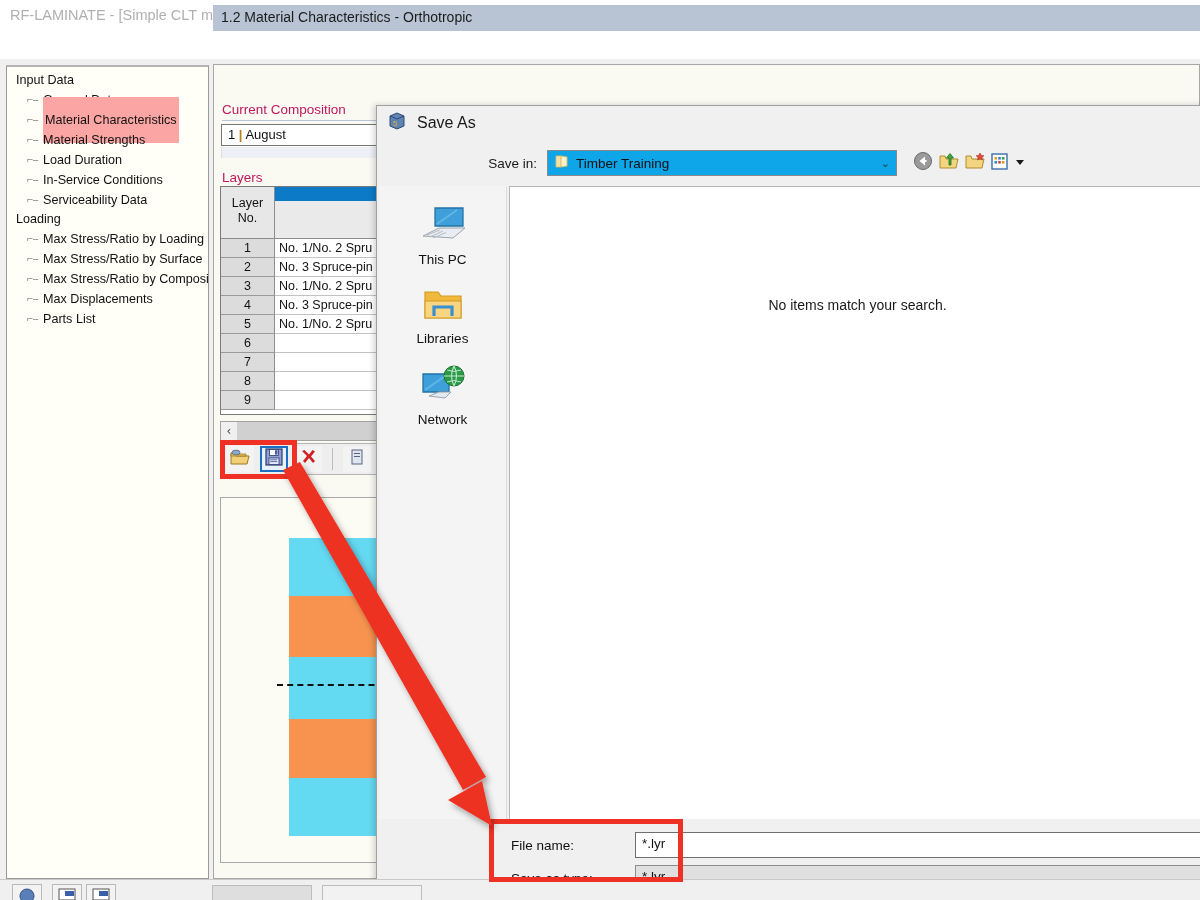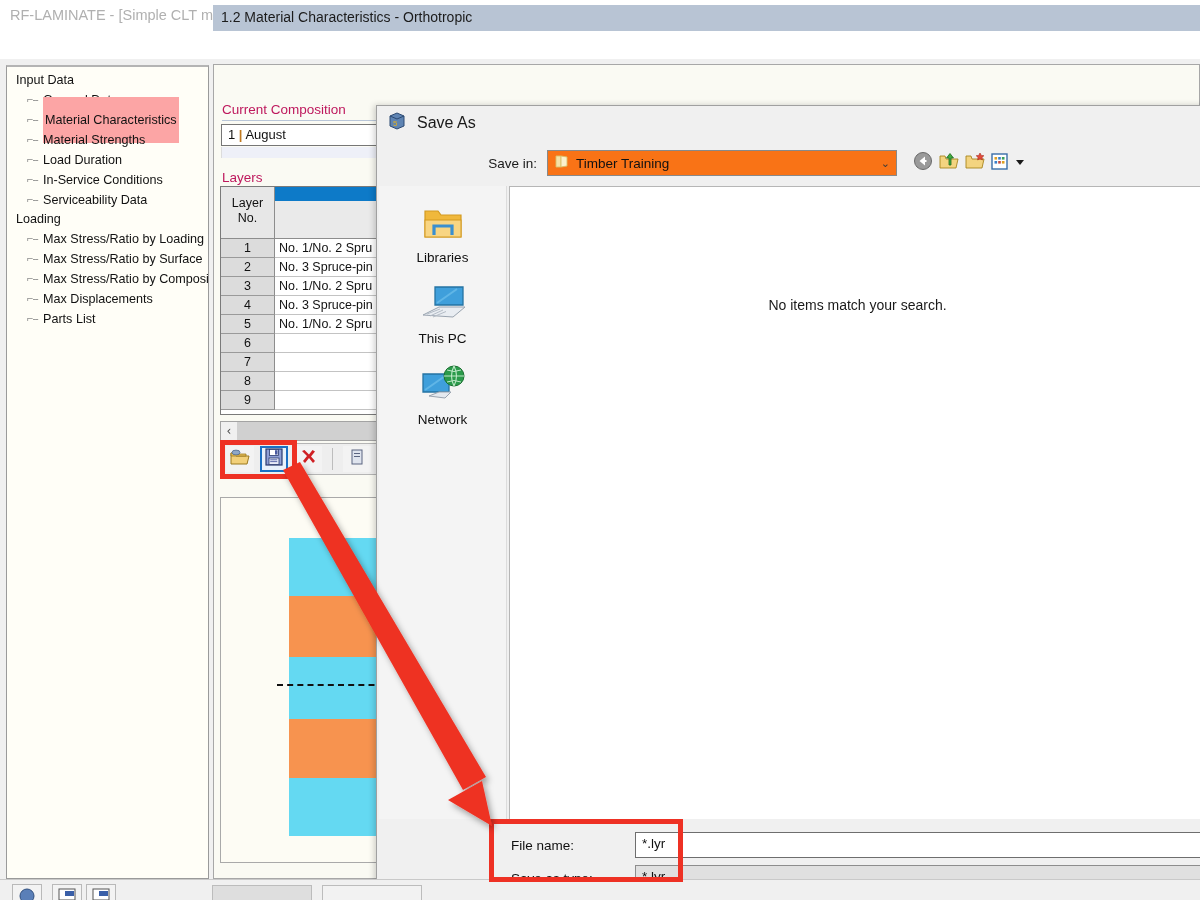--- a/index.html
+++ b/index.html
@@ -190,21 +190,21 @@
   }
   .dlg-savein {
     position: absolute; left: 0; top: 40px; width: 100%; height: 34px;
     display: flex; align-items: center;
   }
   .dlg-savein .lbl {
     width: 170px; text-align: right; padding-right: 10px;
     font-size: 13.5px; color: #1a1a1a;
   }
   .combo {
-    width: 350px; height: 26px; background: #f97316; border: 1px solid #898989;
+    width: 350px; height: 26px; background: #0ea5e9; border: 1px solid #898989;
     display: flex; align-items: center; padding: 0 6px;
     font-size: 13.5px; color: #111;
   }
   .combo .cname { flex: 1; margin-left: 7px; white-space: nowrap; }
   .combo .chev { color: #3a3a3a; font-size: 11px; font-family: "DejaVu Sans", sans-serif; }
   .navicons { display: flex; align-items: center; gap: 6px; margin-left: 16px; }
 
   .places {
     position: absolute; left: 2px; top: 80px; width: 128px; height: 635px;
     background: #f4f4f4; border-right: 1px solid #dcdcdc;
@@ -499,39 +499,39 @@
           </svg>
         </span>
       </div>
     </div>
 
     <div class="places">
 
 
       <div class="place">
         <span>
-          <svg width="46" height="38" viewBox="0 0 46 38">
-            <path d="M5 7 L18 7 L21 11 L41 11 L41 33 L5 33 Z" fill="#f0b83c" stroke="#d39a20" stroke-width="1.2"></path>
-            <rect x="5" y="16" width="36" height="17" fill="#f8d583" stroke="#d39a20" stroke-width="1"></rect>
-            <path d="M14 31 L14 22 L32 22 L32 31" fill="none" stroke="#3a8fd0" stroke-width="3.2"></path>
-          </svg>
-        </span>
-        <span class="pl-lbl">Libraries</span>
-      </div>
-
-      <div class="place">
-        <span>
           <svg width="48" height="40" viewBox="0 0 48 40">
             <path d="M16 4 L44 4 L44 22 L16 22 Z" fill="#3f9fdb" stroke="#2573a3" stroke-width="1.3"></path>
             <path d="M18 20 L38 6" stroke="#6fc0ec" stroke-width="2" opacity="0.7"></path>
             <path d="M4 32 L20 24 L46 24 L34 34 Z" fill="#e9edf2" stroke="#9aa4b0" stroke-width="1"></path>
             <path d="M8 31 L21 26 M11 33 L24 27 M14 34 L27 28.5" stroke="#b4bcc6" stroke-width="1"></path>
           </svg>
         </span>
         <span class="pl-lbl">This PC</span>
+      </div>
+
+      <div class="place">
+        <span>
+          <svg width="46" height="38" viewBox="0 0 46 38">
+            <path d="M5 7 L18 7 L21 11 L41 11 L41 33 L5 33 Z" fill="#f0b83c" stroke="#d39a20" stroke-width="1.2"></path>
+            <rect x="5" y="16" width="36" height="17" fill="#f8d583" stroke="#d39a20" stroke-width="1"></rect>
+            <path d="M14 31 L14 22 L32 22 L32 31" fill="none" stroke="#3a8fd0" stroke-width="3.2"></path>
+          </svg>
+        </span>
+        <span class="pl-lbl">Libraries</span>
       </div>
 
       <div class="place">
         <span>
           <svg width="48" height="40" viewBox="0 0 48 40">
             <path d="M4 10 L30 10 L30 28 L4 28 Z" fill="#3f9fdb" stroke="#2573a3" stroke-width="1.3"></path>
             <path d="M6 26 L26 12" stroke="#6fc0ec" stroke-width="2" opacity="0.7"></path>
             <path d="M10 32 L20 28 L32 28 L26 34 Z" fill="#e4e9ef" stroke="#9aa4b0" stroke-width="1"></path>
             <circle cx="35" cy="12" r="10" fill="#2a9a4a" stroke="#1a7030" stroke-width="1"></circle>
             <path d="M25 12 L45 12 M35 2 Q40 12 35 22 M35 2 Q30 12 35 22" fill="none" stroke="#bfe8c8" stroke-width="1.1"></path>

